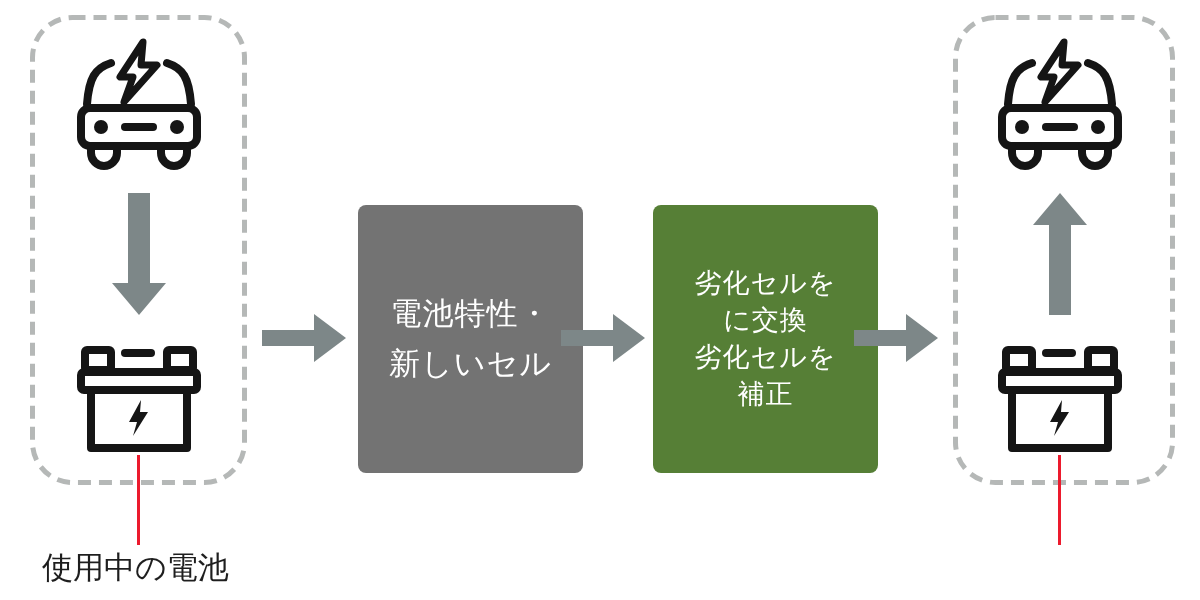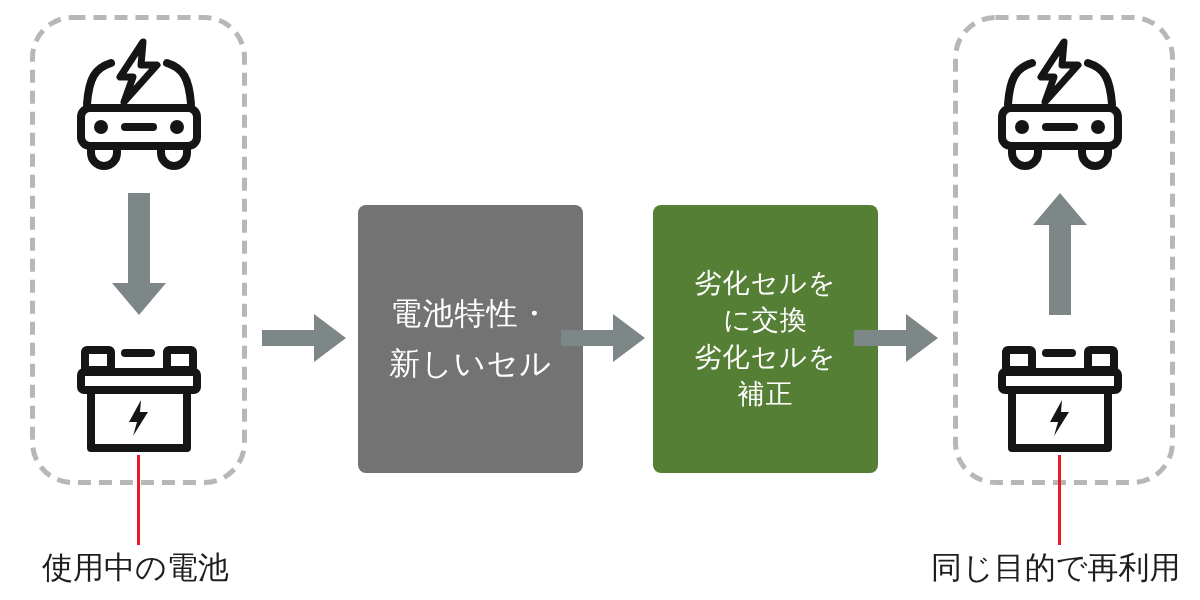--- a/index.html
+++ b/index.html
@@ -121,15 +121,14 @@
       <rect x="8" y="6" width="26" height="20" rx="2"></rect>
       <rect x="90" y="6" width="26" height="20" rx="2"></rect>
       <rect x="4" y="28" width="116" height="18" rx="3"></rect>
       <rect x="14" y="46" width="96" height="58"></rect>
     </g>
     <line x1="48" y1="9" x2="74" y2="9" stroke="#151515" stroke-width="8" stroke-linecap="round"></line>
     <path d="M64,56 L52,78 L60,78 L56,92 L71,68 L63,68 Z" fill="#151515"></path>
   </svg>
 
   <div class="callout-line" style="left:1058px;"></div>
-  <div class="callout-label" style="left:931px;">同じ目的で再利用</div>
 
 </div>
 
 </body></html>

